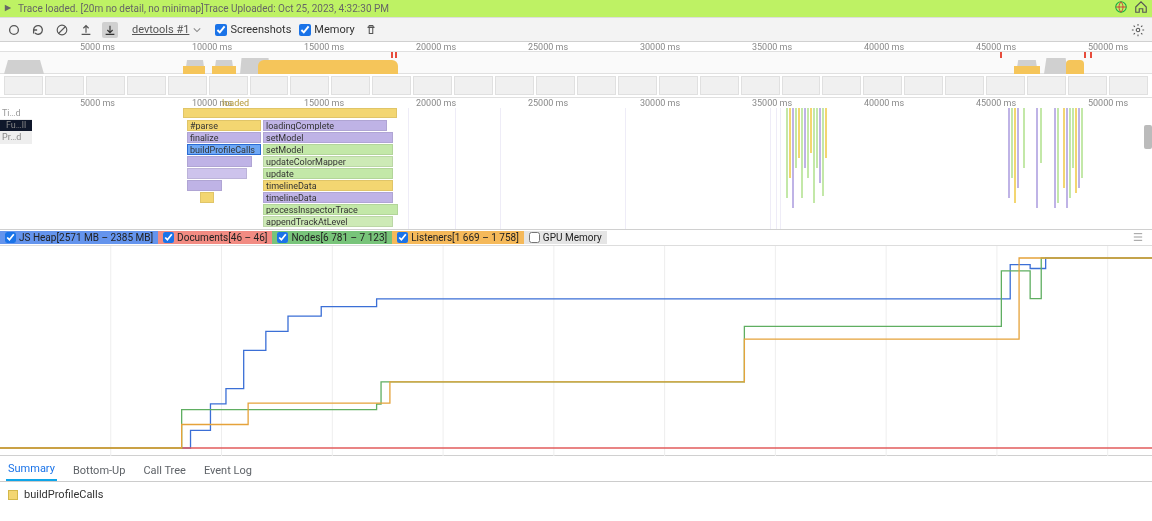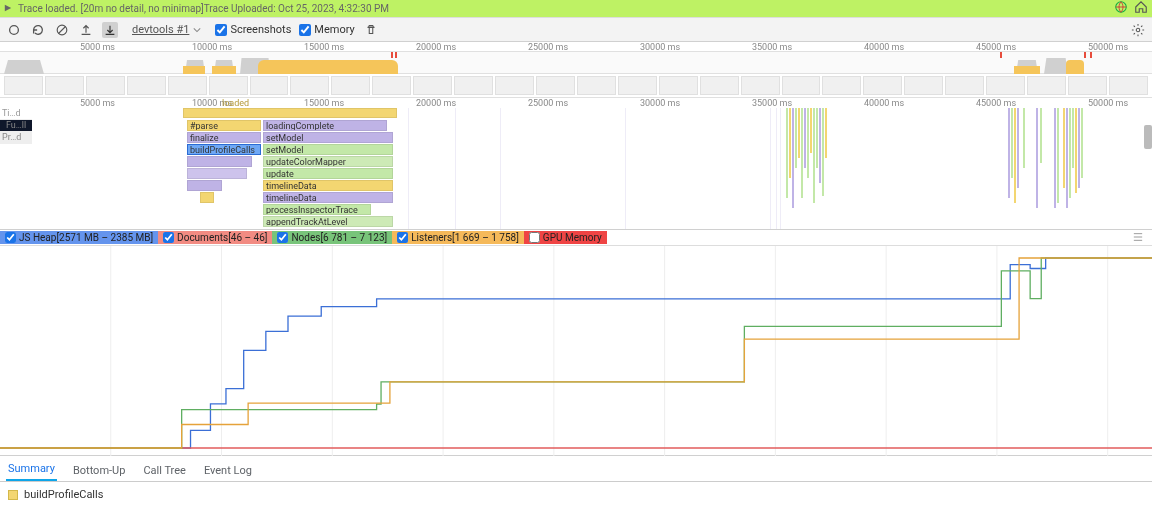--- a/index.html
+++ b/index.html
@@ -56,21 +56,21 @@
 .vline { position: absolute; width: 1px; background: #e3dff2; top: 0; bottom: 0; opacity: .6; }
 .micro { position: absolute; top: 0; width: 2px; }
 
 .counter-legend { height: 16px; display: flex; align-items: center; font-size: 10px; border-bottom: 1px solid #ddd; }
 .legend-item { display: flex; align-items: center; gap: 3px; padding: 1px 5px; color: #222; }
 .legend-item input { accent-color: #1a73e8; width: 11px; height: 11px; }
 .lg-blue { background: #6494ed; }
 .lg-red { background: #f28b82; }
 .lg-green { background: #78c47a; }
 .lg-orange { background: #f5b95a; }
-.lg-pink { background: #ef4444; justify-content: center; }
+.lg-pink { background: #e5e5e5; justify-content: center; }
 .legend-menu { margin-left: auto; padding-right: 8px; color: #888; }
 
 .counter-chart { height: 210px; position: relative; background: #fff; border-bottom: 1px solid #d0d0d0; }
 .counter-chart svg { position: absolute; inset: 0; }
 .gridv { stroke: #eee; stroke-width: 1; }
 
 .tabs { height: 26px; border-bottom: 1px solid #ccc; display: flex; align-items: flex-end; padding: 0 6px; gap: 14px; font-size: 11px; }
 .tabs .tab { padding: 5px 2px 4px; color: #5f6368; cursor: pointer; }
 .tabs .tab.active { color: #1a73e8; border-bottom: 2px solid #0ea5e9; }
 
@@ -303,21 +303,21 @@
     <div class="bar c-purple" style="left:187px; top:72px; width:35px;"></div>
     <div class="bar c-yellow" style="left:200px; top:84px; width:14px;"></div>
 
     <div class="bar c-purple" style="left:263px; top:12px; width:124px;">loadingComplete</div>
     <div class="bar c-purple" style="left:263px; top:24px; width:130px;">setModel</div>
     <div class="bar c-green" style="left:263px; top:36px; width:130px;">setModel</div>
     <div class="bar c-green2" style="left:263px; top:48px; width:130px;">updateColorMapper</div>
     <div class="bar c-green" style="left:263px; top:60px; width:130px;">update</div>
     <div class="bar c-yellow" style="left:263px; top:72px; width:130px;">timelineData</div>
     <div class="bar c-purple" style="left:263px; top:84px; width:130px;">timelineData</div>
-    <div class="bar c-green" style="left:263px; top:96px; width:108px;">processInspectorTrace</div>
+    <div class="bar c-green" style="left:263px; top:96px; width:135px;">processInspectorTrace</div>
     <div class="bar c-green2" style="left:263px; top:108px; width:130px;">appendTrackAtLevel</div>
   </div>
 </div>
 
 <div class="side-scrollhandle"></div>
 
 <div class="counter-legend">
   <label class="legend-item lg-blue">
       <input type="checkbox" checked="" style="">
       <span>JS Heap[2571 MB – 2385 MB]</span>

